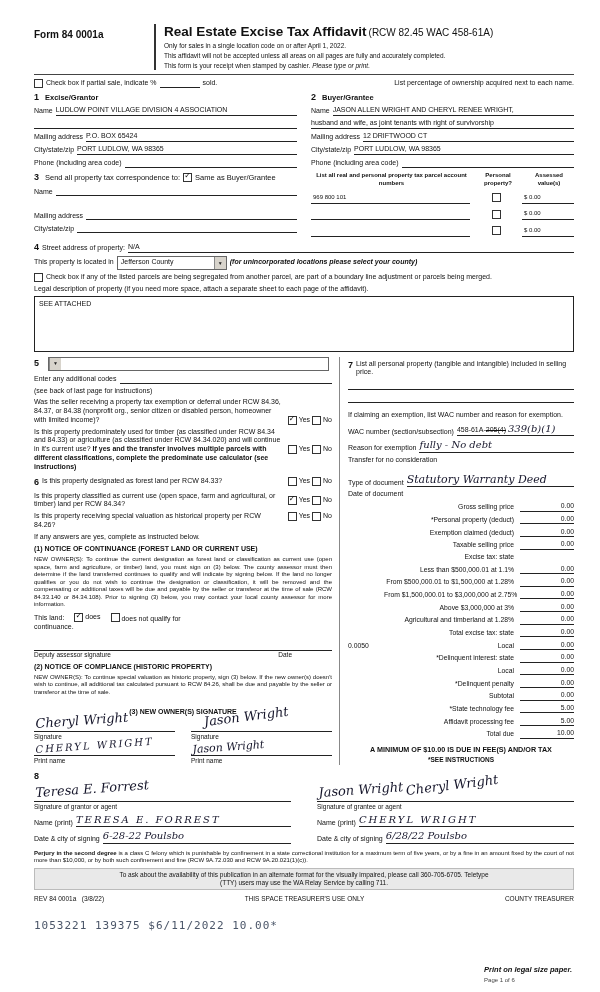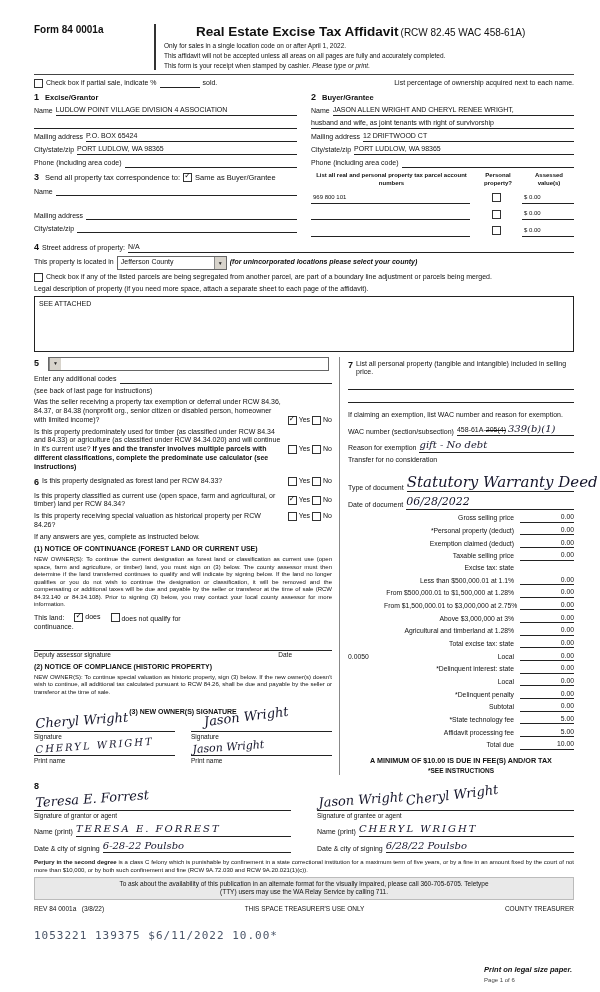--- a/index.html
+++ b/index.html
@@ -20,23 +20,23 @@
   .sel-arrow{width:11px;background:#d8d4cc;border-left:1px solid #888;font-size:5px;
     display:flex;align-items:center;justify-content:center;color:#222;flex:none;}
   
   .header{display:flex;}
   .header-left{width:120px;flex:none;}
   .logo-row{display:flex;align-items:flex-start;gap:4px;}
   .dept{font-size:6px;display:block;}
   .rev{font-size:13px;font-weight:bold;display:block;line-height:1;}
   .wa{font-size:6px;display:block;}
   .logo{width:22px;height:22px;flex:none;}
-  .form-no{font-weight:bold;font-size:10px;}
+  .form-no{font-weight:bold;font-size:10px;margin-top:5px;}
   .header-right{flex:1;border-left:2px solid #333;padding-left:8px;}
-  .title{font-size:13.5px;font-weight:bold;margin-left:32px;}
+  .title{font-size:13.5px;font-weight:bold;}
   .title-ref{font-size:10px;}
   .note{font-size:6.5px;margin-top:1.5px;}
   
   .toprow{display:flex;align-items:flex-end;gap:3px;margin-top:3px;}
   .toprow .spacer{flex:1;}
   .w40{width:40px;}
   
   .two-col{display:flex;margin-top:4px;}
   .two-col .col{flex:1;min-width:0;}
   .two-col .col.rightcol{margin-left:14px;}
@@ -396,36 +396,33 @@
       <div class="frow">
         <span class="lbl">WAC number (section/subsection)</span>
         <span class="underline fill">
           <span>458-61A-</span><span class="struck">205(4)</span>
           <span class="hw">339(b)(1)</span>
         </span>
       </div>
       <div class="frow">
         <span class="lbl">Reason for exemption</span>
         <span class="underline fill">
-          <span class="hw">gift - No debt</span>
+          <span class="hw">fully - No debt</span>
         </span>
       </div>
       <div style="margin-top:3px;">Transfer for no consideration</div>
 
       <div class="frow" style="margin-top:8px;">
         <span class="lbl">Type of document</span>
         <span class="underline fill">
-          <span class="hw" style="font-size:15px;text-align:center;">Statutory Warranty Deed</span>
+          <span class="hw" style="font-size:11px;text-align:center;">Statutory Warranty Deed</span>
         </span>
       </div>
       <div class="frow">
         <span class="lbl">Date of document</span>
-        <span class="underline fill">
-          <span class="hw" style="font-size:11px;">06/28/2022</span>
-        </span>
       </div>
 
       <div class="tax-rows">
   <div class="tax-row">
     <span class="tax-prefix"></span>
     <span class="tax-label">Gross selling price</span>
     <span class="tax-value">0.00</span>
   </div>
 
   <div class="tax-row">

